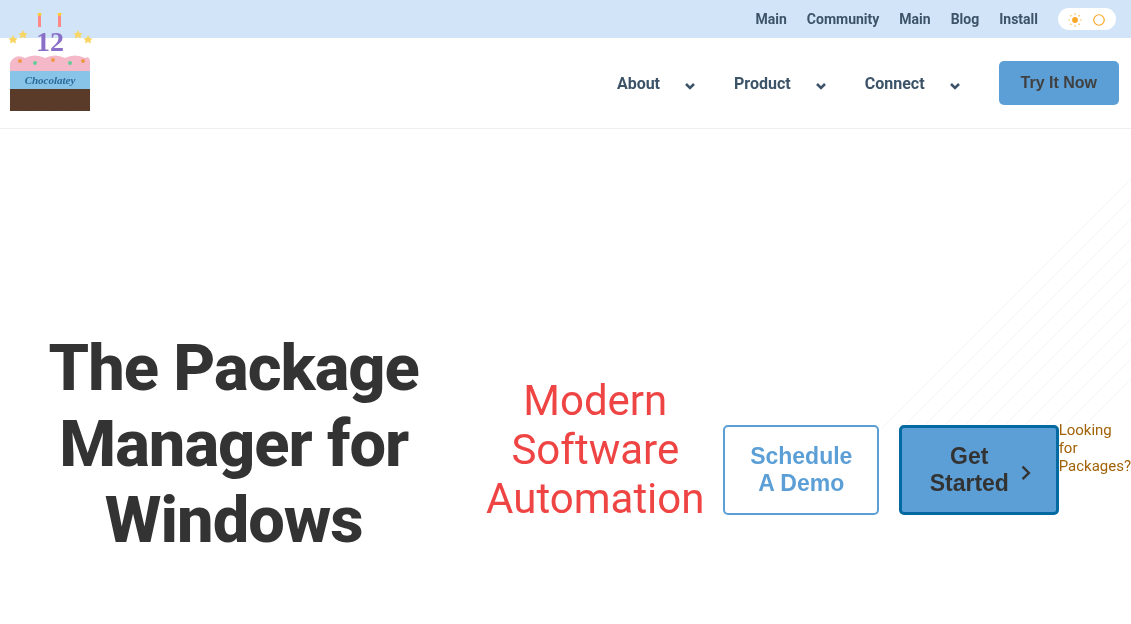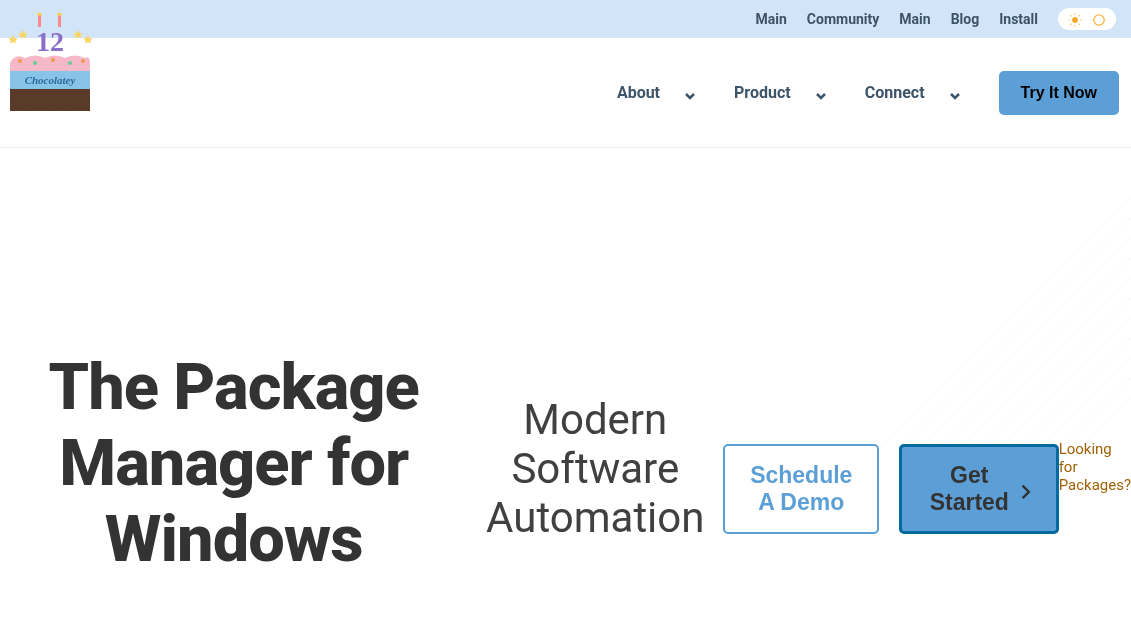--- a/index.html
+++ b/index.html
@@ -32,21 +32,21 @@
     }
     .sun-icon, .moon-icon {
       width: 14px;
       height: 14px;
       display: inline-block;
     }
     .sun-icon svg { fill: #f9a825; }
     .moon-icon svg { fill: none; stroke: #f9a825; stroke-width: 2; }
     
     .main-nav {
-      height: 110px;
+      height: 91px;
       display: flex;
       justify-content: flex-end;
       align-items: center;
       padding: 0 12px;
       gap: 38px;
       border-bottom: 1px solid #eee;
       position: relative;
       background: #fff;
     }
     .logo {
@@ -68,21 +68,21 @@
       cursor: pointer;
     }
     .chevron {
       display: inline-block;
       width: 12px;
       height: 12px;
     }
     .chevron svg { stroke: #3c5368; stroke-width: 2.5; fill: none; }
     .try-btn {
       background: #5c9fd6;
-      color: #000000;
+      color: #404040;
       font-weight: 700;
       font-size: 16px;
       padding: 13px 22px;
       border-radius: 5px;
       border: none;
       cursor: pointer;
     }
     
     .hero {
       height: 495px;
@@ -106,21 +106,21 @@
       font-size: 65px;
       font-weight: 800;
       color: #333;
       letter-spacing: -1px;
       z-index: 1;
       text-align: center;
     }
     .hero-sub {
       font-size: 42px;
       font-weight: 400;
-      color: #404040;
+      color: #ef4444;
       margin-top: 10px;
       z-index: 1;
       text-align: center;
     }
     .hero-btns {
       display: flex;
       gap: 20px;
       margin-top: 52px;
       z-index: 1;
     }

